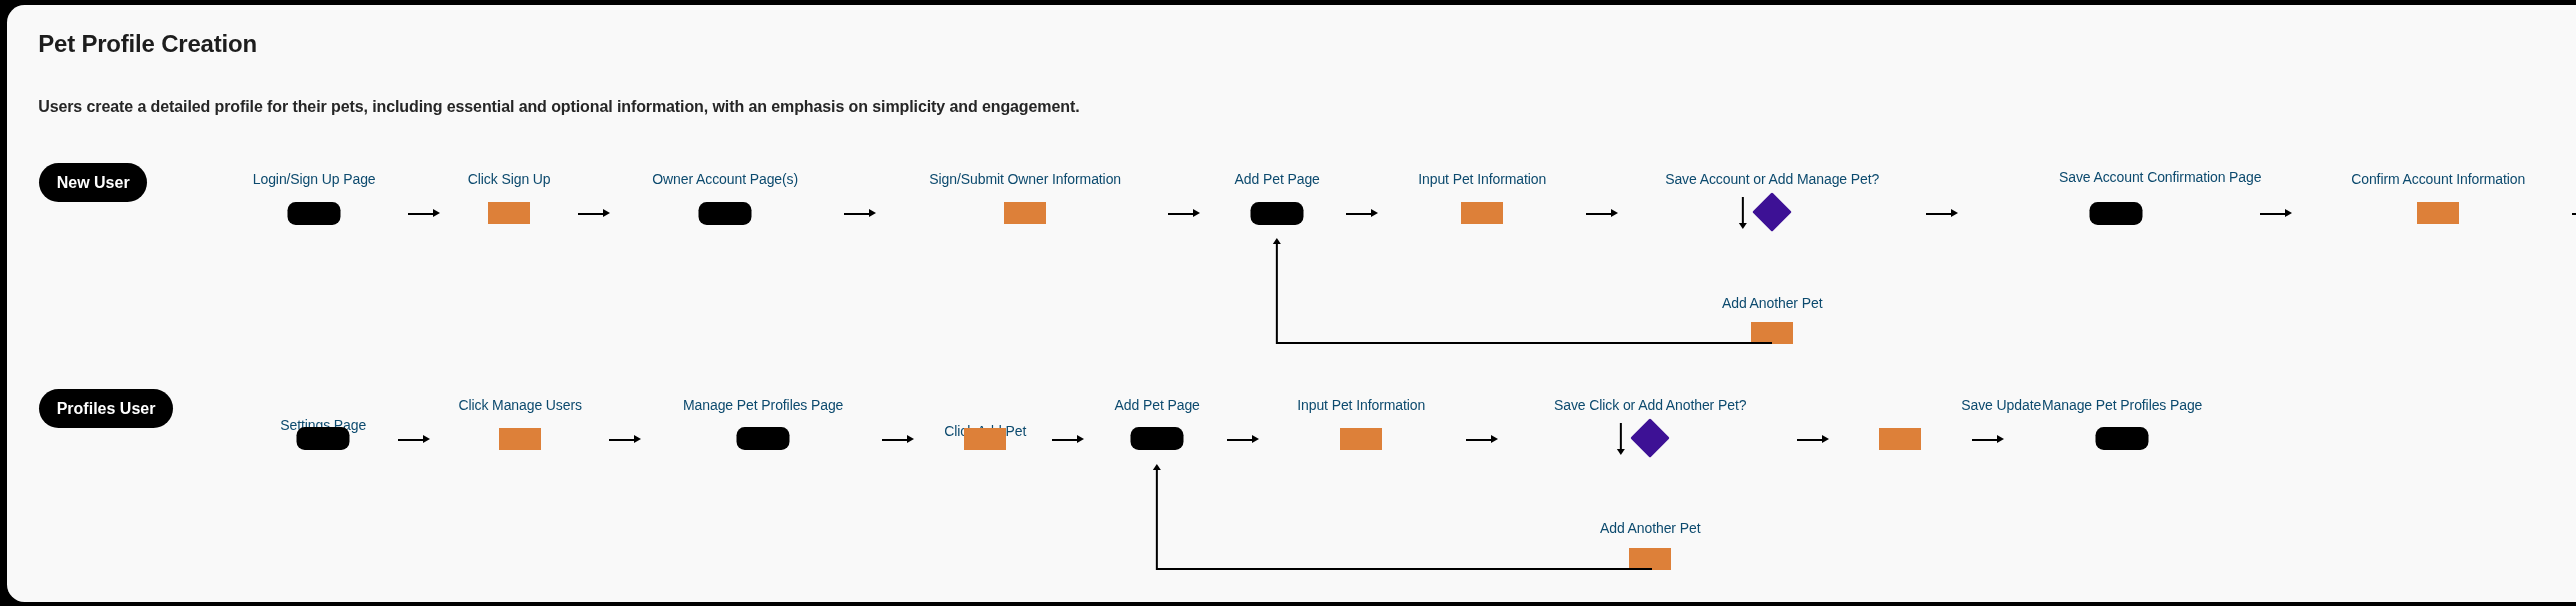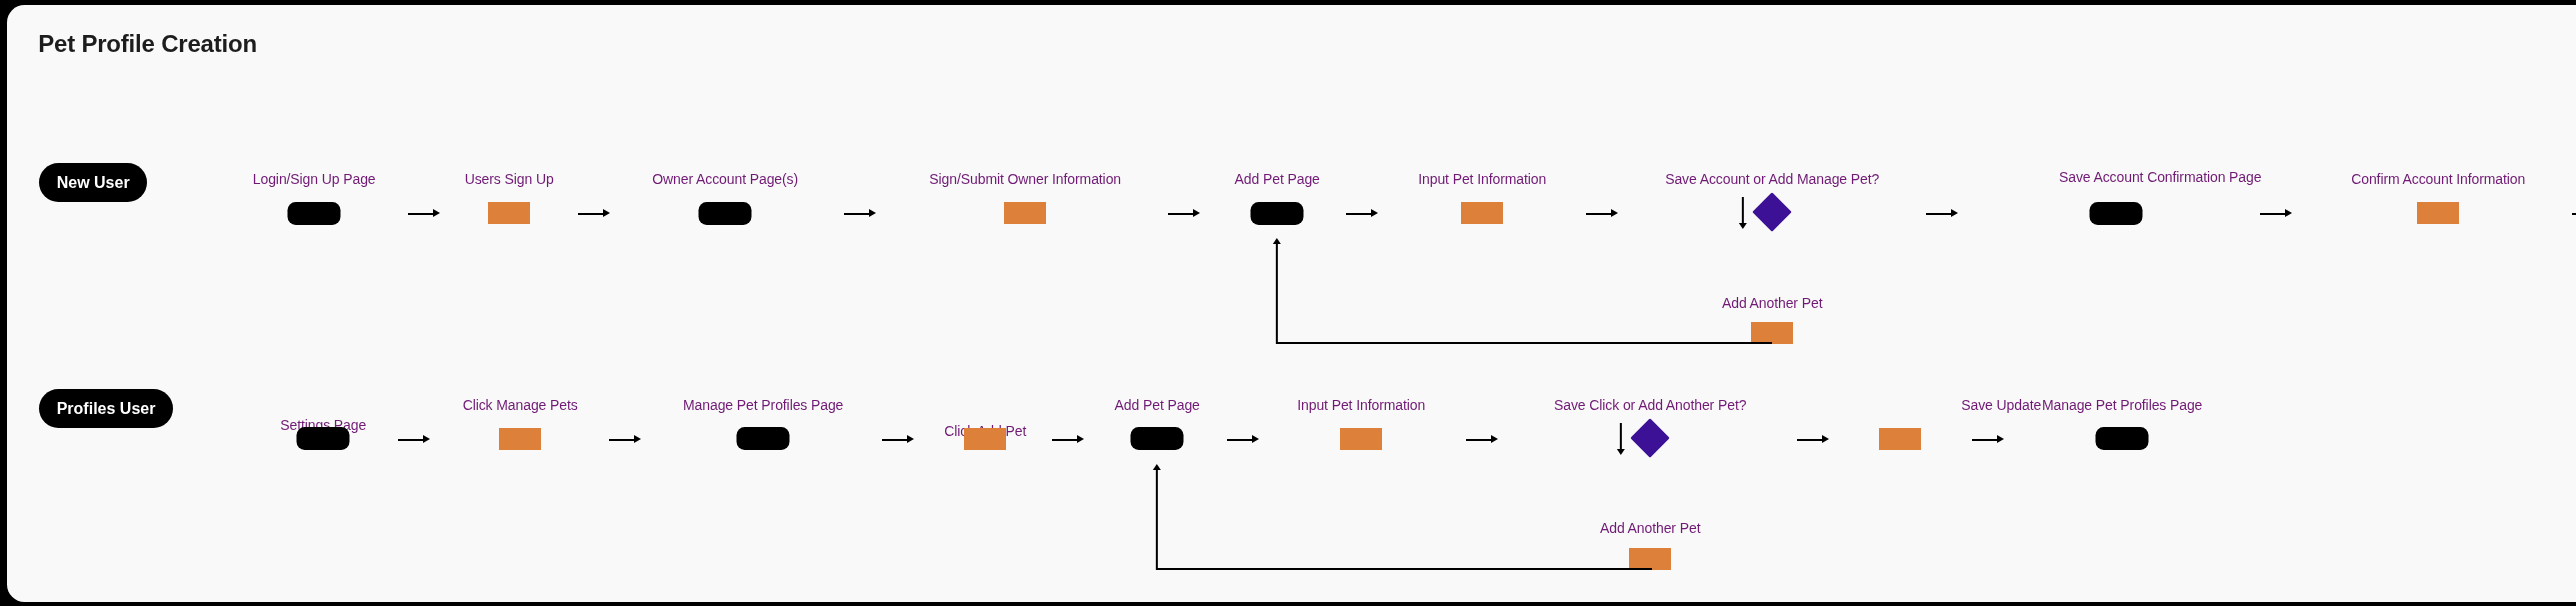--- a/index.html
+++ b/index.html
@@ -55,21 +55,21 @@
     align-items: center;
     justify-content: center;
     padding: 0 17.5px;
     white-space: nowrap;
   }
 
   
   .node-label {
     position: absolute;
     font-size: 14px;
-    color: #701a75;
+    color: #0c4a6e;
     white-space: nowrap;
     text-align: center;
     transform: translateX(-50%);
     letter-spacing: -0.1px;
   }
 
   .node-page {
     position: absolute;
     width: 53px;
     height: 23px;
@@ -175,25 +175,26 @@
     width: 1.5px;
     background: #000000;
   }
 </style>
 </head>
 <body>
 
 <div class="card">
 
   <div class="page-title">Pet Profile Creation</div>
+  <div class="page-subtitle">Users create a detailed profile for their pets, including essential and optional information, with an emphasis on simplicity and engagement.</div>
 
   <div class="lane-badge" style="left:32px; top:158px;">New User</div>
 
   <div class="node-label" style="left:307px;  top:166px;">Login/Sign Up Page</div>
-  <div class="node-label" style="left:502px;  top:166px;">Users Sign Up</div>
+  <div class="node-label" style="left:502px;  top:166px;">Click Sign Up</div>
   <div class="node-label" style="left:718px; top:166px;">Owner Account Page(s)</div>
   <div class="node-label" style="left:1018px; top:166px;">Sign/Submit Owner Information</div>
   <div class="node-label" style="left:1270px; top:166px;">Add Pet Page</div>
   <div class="node-label" style="left:1475px; top:166px;">Input Pet Information</div>
   <div class="node-label" style="left:1765px; top:166px;">Save Account or Add Manage Pet?</div>
   <div class="node-label" style="left:2109px; top:164px;margin-left:44px;">Save Account Confirmation Page</div>
   <div class="node-label" style="left:2431px; top:166px;">Confirm Account Information</div>
 
   <div class="node-page" style="left:307px;  top:197px;"></div>
   <div class="node-action" style="left:502px;  top:197px;"></div>
@@ -252,21 +253,21 @@
   <div class="loop-v" style="left:1764px; top:338px; height:0px;"></div>
   <div class="loop-h" style="left:1269px; top:337px; width:496px;"></div>
   <div class="arrow-up" style="left:1270px; top:233px; height:106px;">
       <span class="shaft"></span>
       <span class="head"></span>
     </div>
 
   <div class="lane-badge" style="left:32px; top:384px;">Profiles User</div>
 
   <div class="node-label" style="left:316px;  top:412px;">Settings Page</div>
-  <div class="node-label" style="left:513px;  top:392px;">Click Manage Pets</div>
+  <div class="node-label" style="left:513px;  top:392px;">Click Manage Users</div>
   <div class="node-label" style="left:756px; top:392px;">Manage Pet Profiles Page</div>
   <div class="node-label" style="left:978px; top:392px;margin-top:26px;">Click Add Pet</div>
   <div class="node-label" style="left:1150px; top:392px;">Add Pet Page</div>
   <div class="node-label" style="left:1354px; top:392px;">Input Pet Information</div>
   <div class="node-label" style="left:1643px; top:392px;">Save Click or Add Another Pet?</div>
   <div class="node-label" style="left:1994px; top:392px;">Save Update</div>
   <div class="node-label" style="left:2115px; top:392px;">Manage Pet Profiles Page</div>
 
   <div class="node-page" style="left:316px;  top:422px;"></div>
   <div class="node-action" style="left:513px;  top:423px;"></div>

